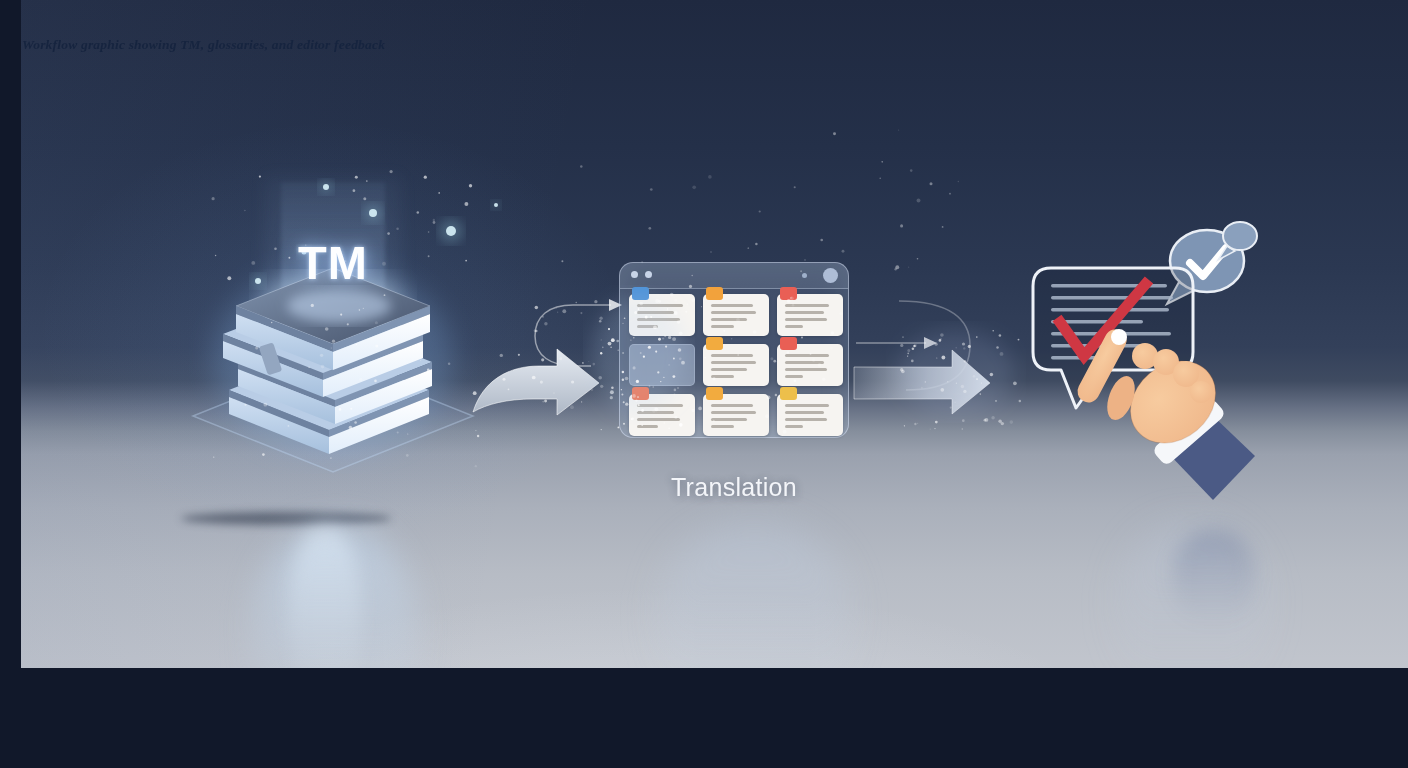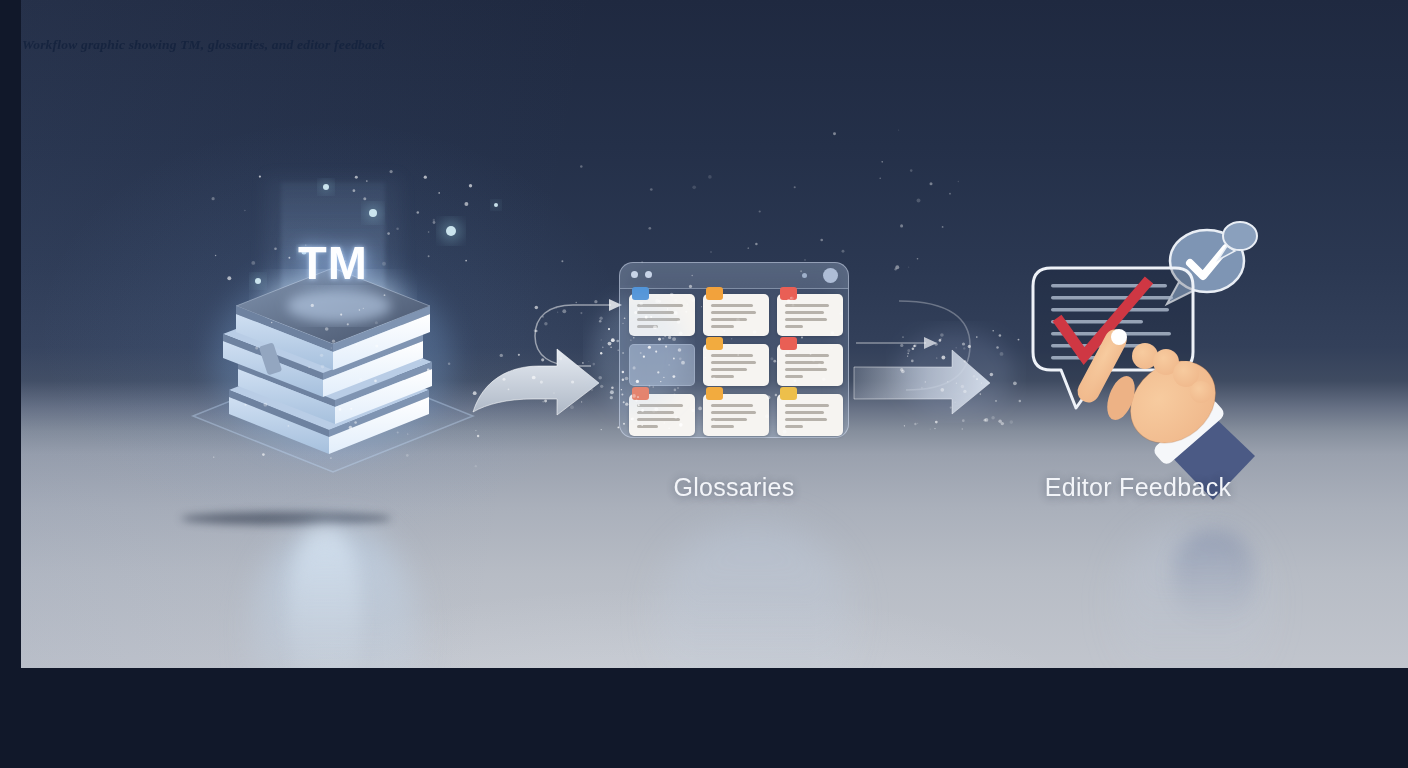--- a/index.html
+++ b/index.html
@@ -616,15 +616,14 @@
       <circle cx="1165" cy="374" r="13" fill="url(#gSkin)"></circle>
       <circle cx="1180" cy="392" r="11" fill="url(#gSkin)"></circle>
       <ellipse rx="12" ry="23" fill="#edb285" transform="translate(1100,398) rotate(20)"></ellipse>
       <rect x="-11" y="-4" width="22" height="80" rx="11" fill="url(#gSkin)" transform="translate(1098,334) rotate(28)"></rect>
       <circle cx="1098" cy="337" r="8" fill="#ffffff"></circle>
     </g>
   </svg>
 
   <div class="tm-badge">TM</div>
 
-  <div class="node-label" style="left:713px">Glossaries</div>
-  <div class="node-label" style="left:1117px">Editor Feedback</div>
+  <div class="node-label" style="left:713px">Translation</div>
 </div>
 
 </body></html>

